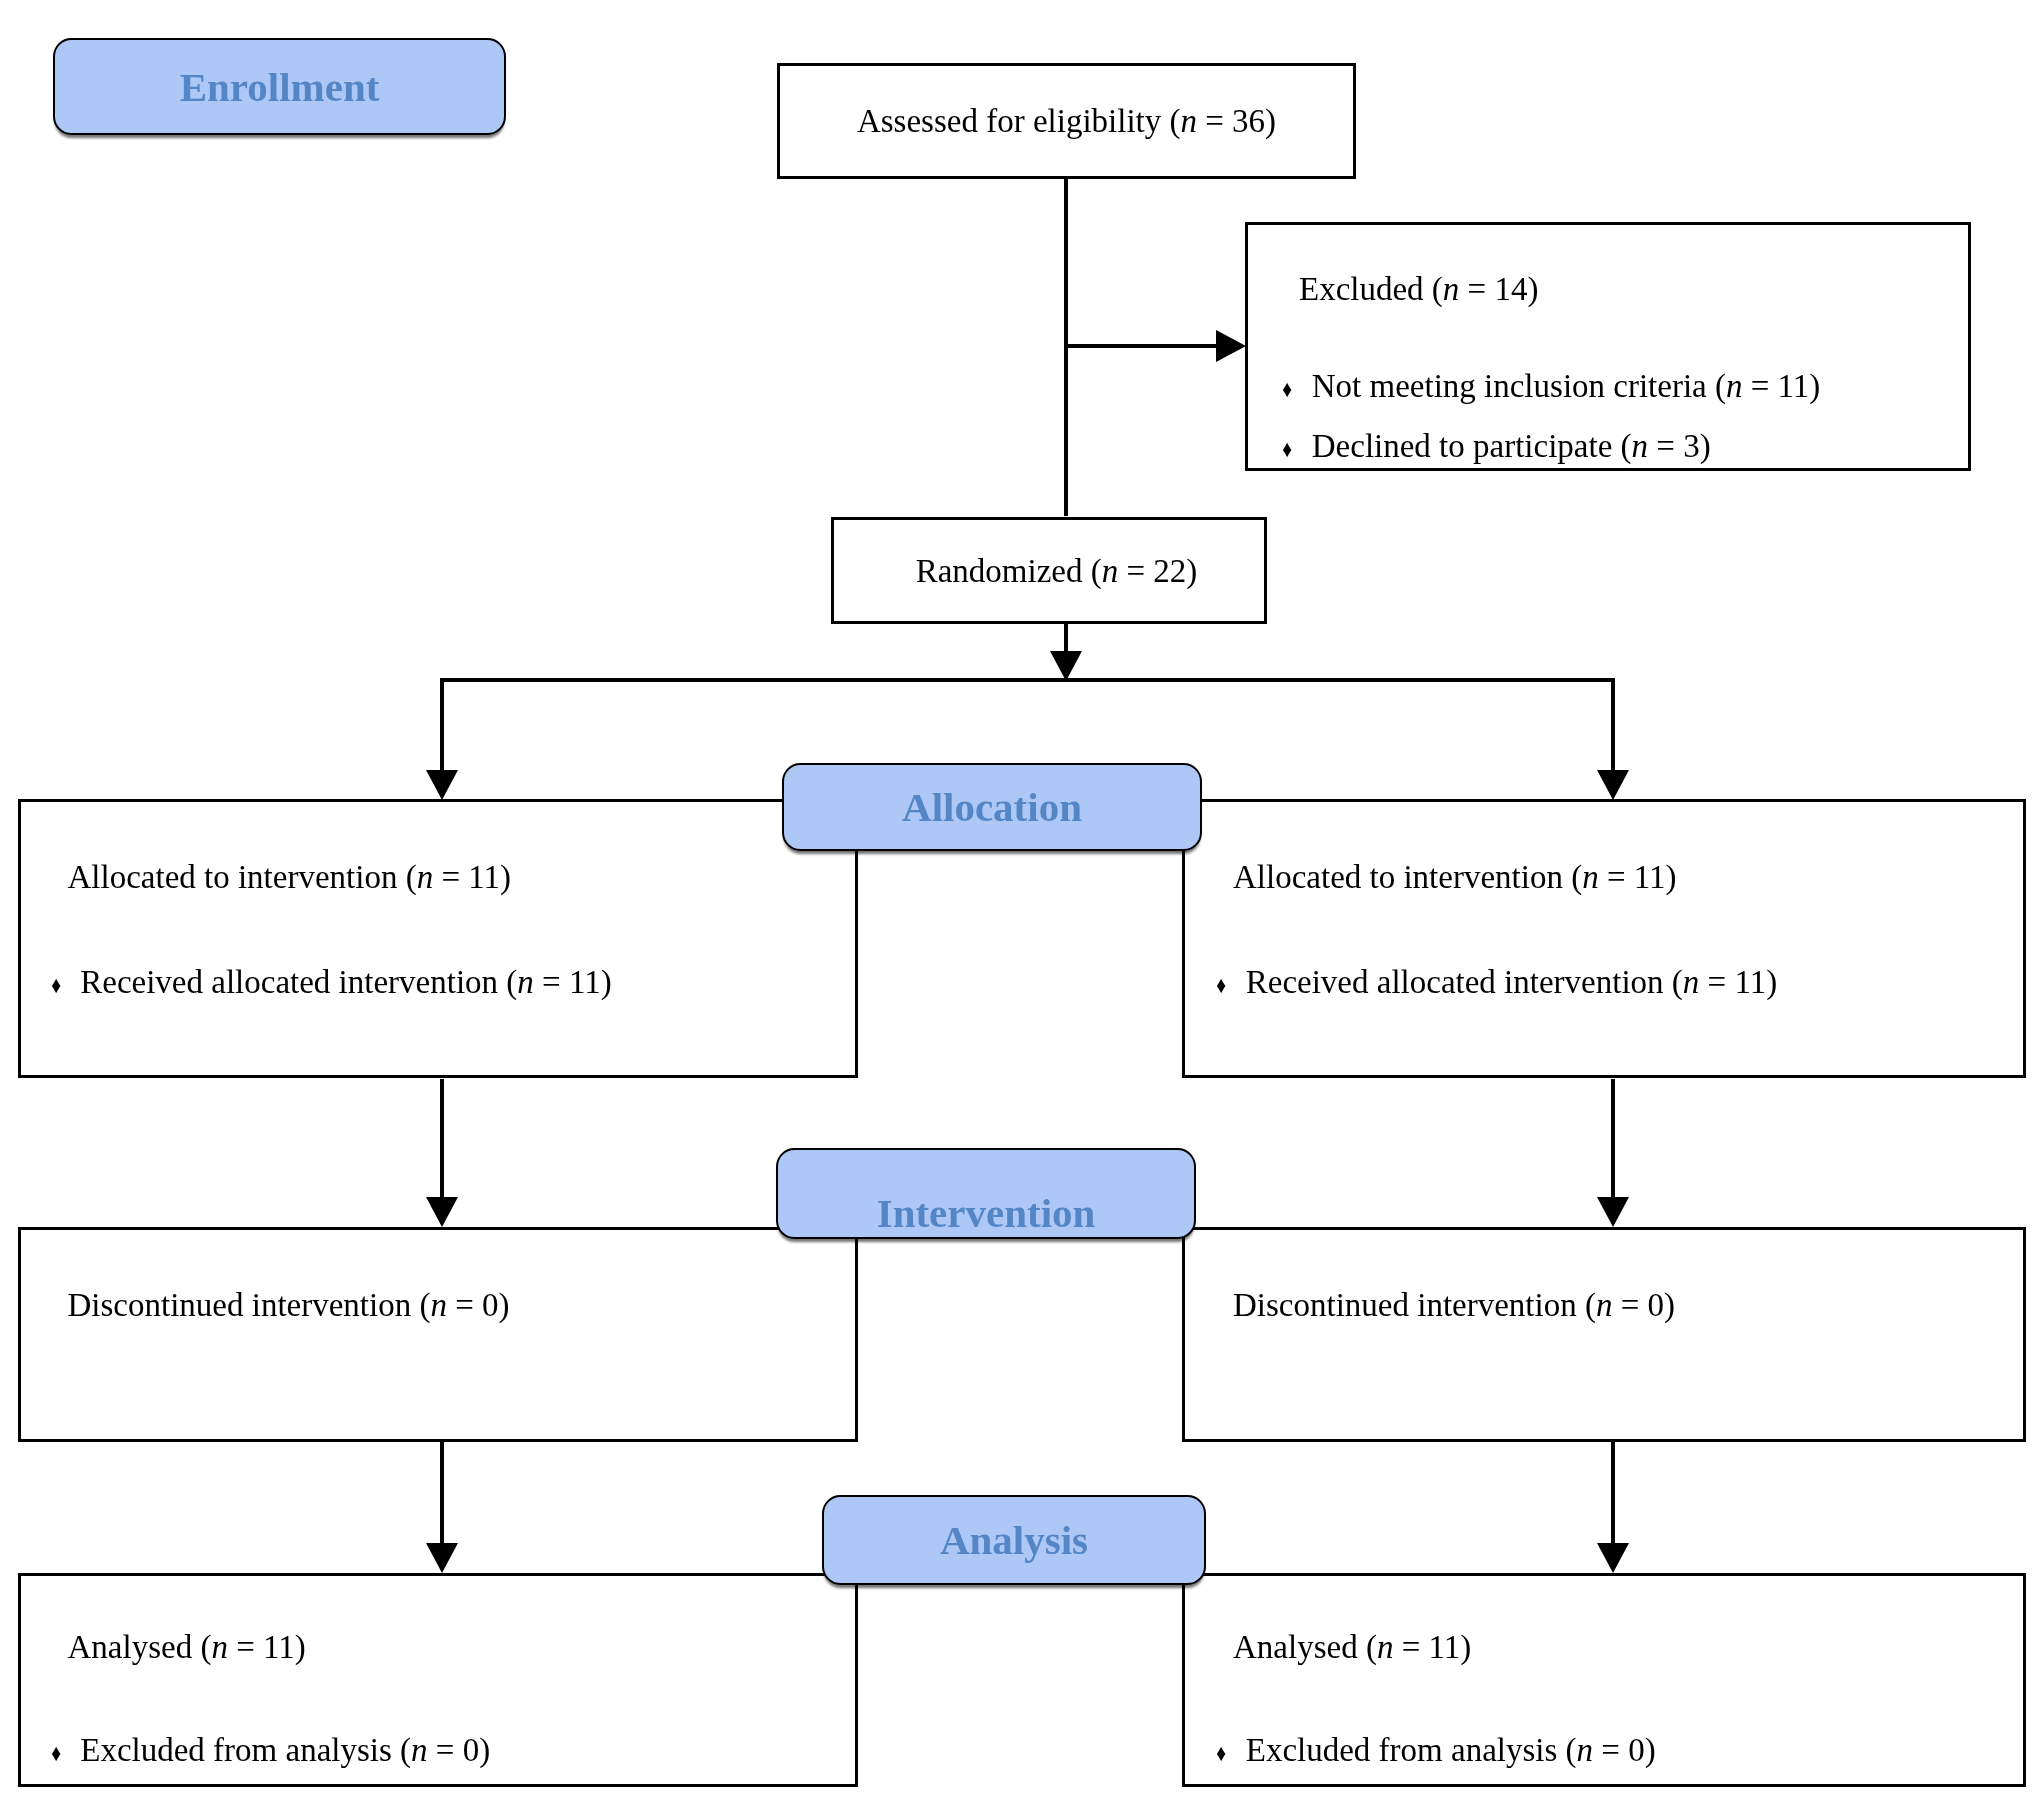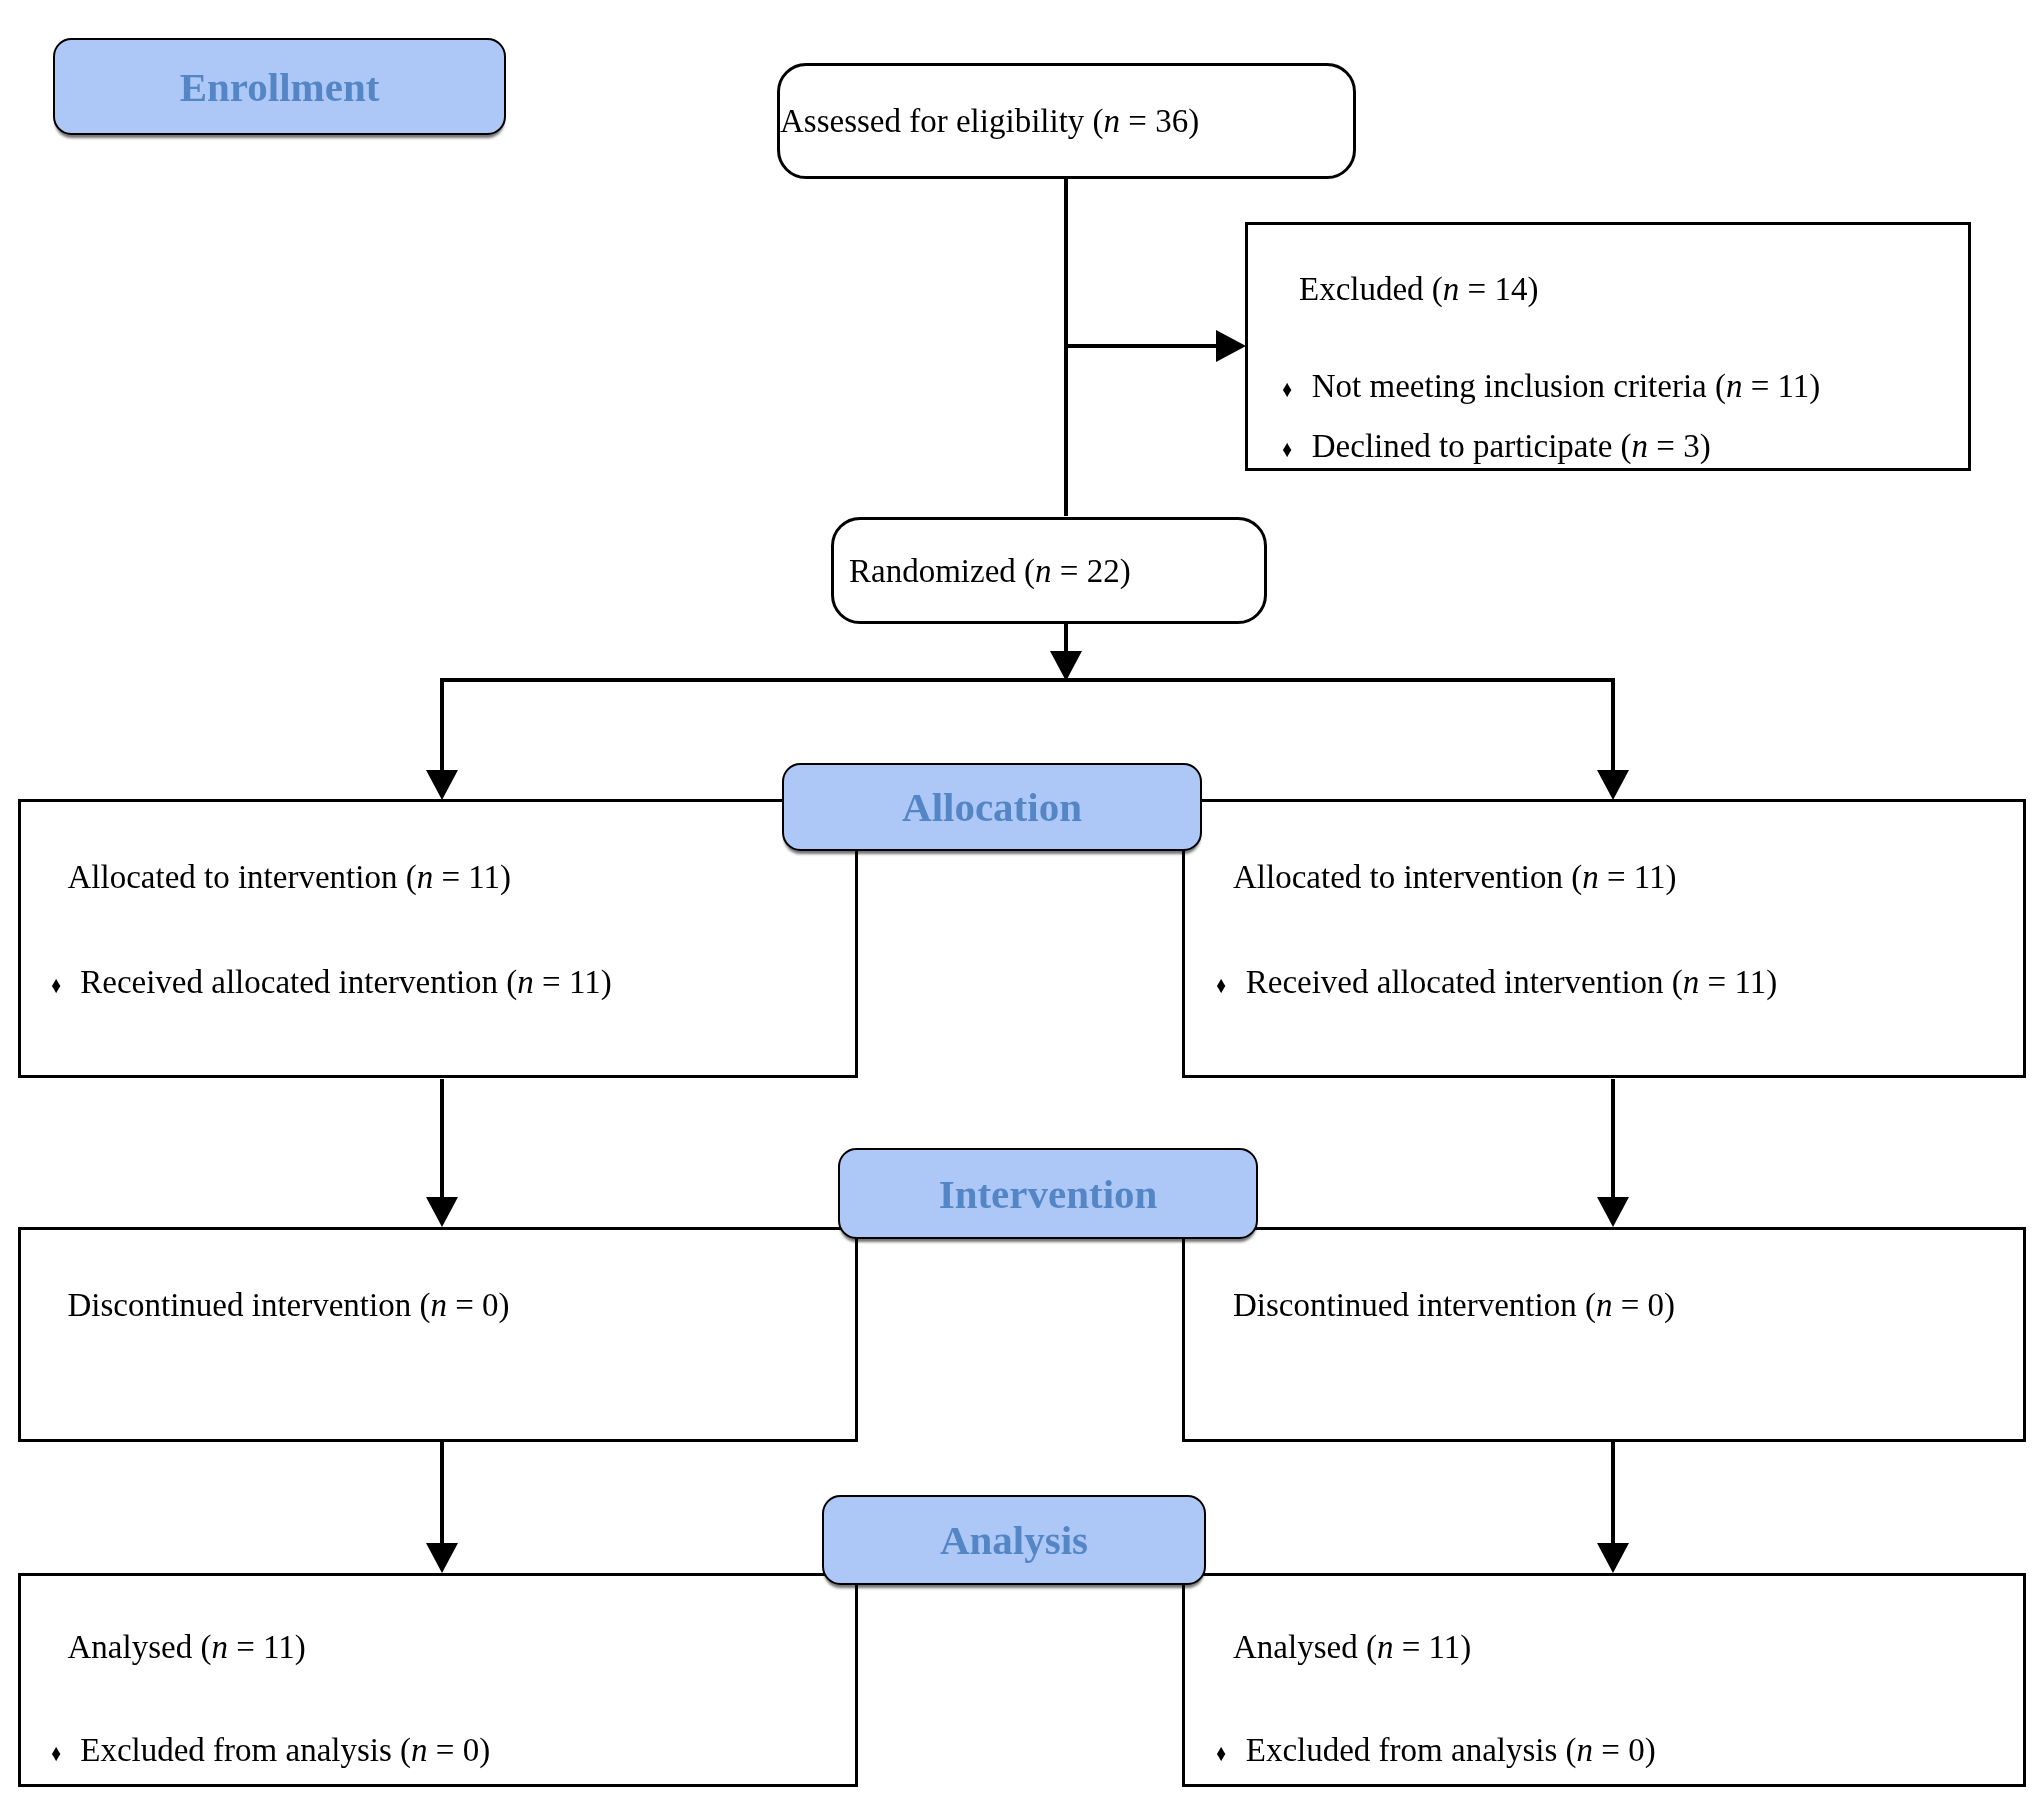--- a/index.html
+++ b/index.html
@@ -21,22 +21,22 @@
     position:absolute;
     background:#ffffff;
     border:3.6px solid var(--line);
     box-sizing:border-box;
     font-size:33px;
     line-height:40px;
   }
   .wbox.center{
     display:flex;
     align-items:center;
+    justify-content:center;
     text-align:center;
-    border-radius:29px;
   }
   .wbox .title{margin:18px;}
   .bullets{margin:0;}
   .bullet-row{
     display:flex;
     align-items:baseline;
     margin-top:17px;
   }
   .bullet-glyph{
     font-size:24px;
@@ -72,21 +72,21 @@
   .head-right{
     position:absolute;width:0;height:0;z-index:2;
     border-top:16.4px solid transparent;
     border-bottom:16.4px solid transparent;
     border-left:30px solid var(--line);
   }
   i{font-style:italic;}
   
   #enrollment-band{left:53px;top:38px;width:453px;height:97px;}
   #allocation-band{left:782px;top:747px;width:420px;height:88px;margin-top:16px;}
-  #intervention-band{left:838px;top:1148px;width:420px;height:91px;}
+  #intervention-band{left:776px;top:1148px;width:420px;height:91px;align-items:flex-end;}
   #analysis-band{left:822px;top:1495px;width:384px;height:90px;}
 
   #assessed-box{left:777px;top:63px;width:579px;height:116px;}
   #excluded-box{left:1245px;top:222px;width:726px;height:249px;padding:26px 33px;}
   #excluded-box .bullets{margin-top:57px;}
   #randomized-box{left:831px;top:517px;width:436px;height:107px;padding-left:15px;}
 
   #alloc-left-box{left:18px;top:799px;width:840px;height:279px;padding:37px 28.5px;}
   #alloc-right-box{left:1182px;top:799px;width:844px;height:279px;padding:37px 30px;}
   #alloc-left-box .bullets,#alloc-right-box .bullets{margin-top:65px;}

